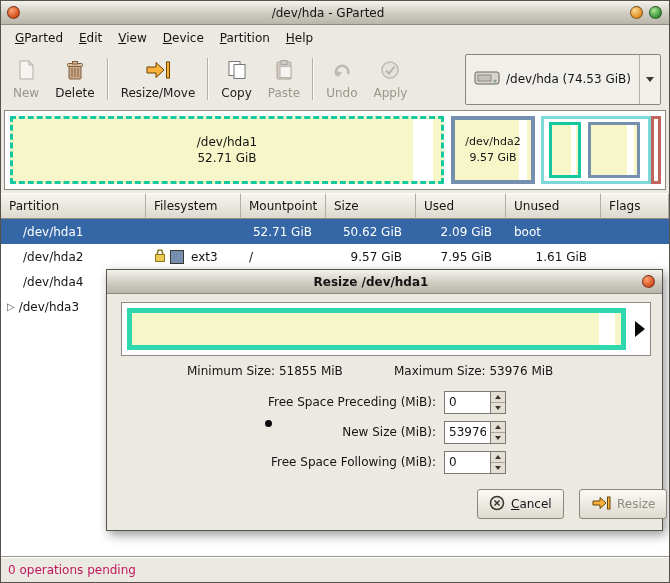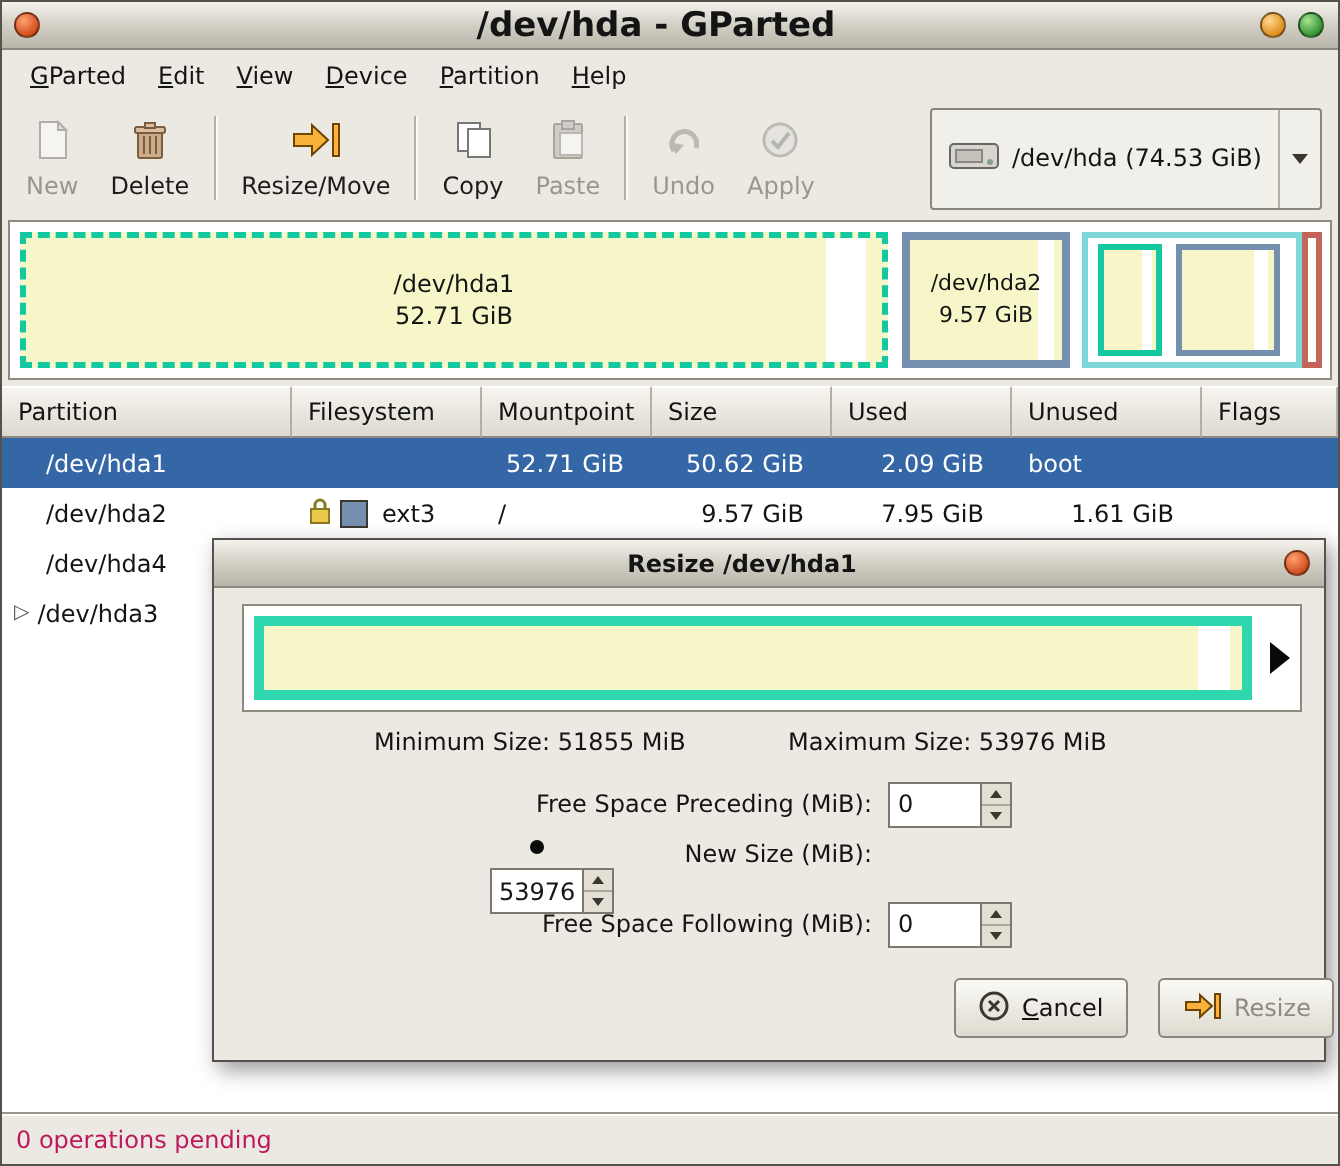--- a/index.html
+++ b/index.html
@@ -4,21 +4,21 @@
 <style>
   * { box-sizing: border-box; margin: 0; padding: 0; }
   body { margin:0; font-family:"DejaVu Sans", sans-serif; background:#555; }
   .window { position:relative; width:670px; height:583px; background:#ece9e2;
             border:1px solid #55524c; overflow:hidden; display:flex; flex-direction:column; }
 
   
   .titlebar { height:24px; flex:0 0 24px; display:flex; align-items:center;
               background:linear-gradient(#f4f2ec, #cfccc2 55%, #b9b5aa);
               border-bottom:1px solid #8e8a80; }
-  .titlebar .title { flex:1; text-align:center; font-size:17px; font-weight:bold; color:#141414; }
+  .titlebar .title { flex:1; text-align:center; font-size:12px; font-weight:normal; color:#141414; }
   .ball { width:13px; height:13px; border-radius:50%; border:1px solid rgba(0,0,0,.45); flex:0 0 auto; }
   .ball.red    { background:radial-gradient(circle at 35% 30%, #ffa070, #cf4a1a 75%); margin:0 6px; }
   .ball.orange { background:radial-gradient(circle at 35% 30%, #ffd88e, #dd8a1c 75%); margin-right:6px; }
   .ball.green  { background:radial-gradient(circle at 35% 30%, #a8e492, #2f8d2f 75%); margin-right:7px; }
 
   
   .menubar { height:26px; flex:0 0 26px; display:flex; align-items:center; padding-left:6px;
              background:#ece9e2; }
   .menu-item { font-size:12px; color:#141414; padding:4px 8px; display:inline-block; }
   .mnemonic::first-letter { text-decoration:underline; }
@@ -326,21 +326,21 @@
           <div class="spin-btn">
               <span class="tri-up-s"></span>
             </div>
           <div class="spin-btn">
               <span class="tri-down-s"></span>
             </div>
         </div>
       </div>
     </div>
 
-    <div class="dlg-row" style="top:150px;flex-direction:column;">
+    <div class="dlg-row" style="top:150px;">
       <span class="lbl">New Size (MiB):</span>
       <div class="spin">
         <input class="spin-entry" value="53976" style="">
         <div class="spin-arrows">
           <div class="spin-btn">
               <span class="tri-up-s"></span>
             </div>
           <div class="spin-btn">
               <span class="tri-down-s"></span>
             </div>

